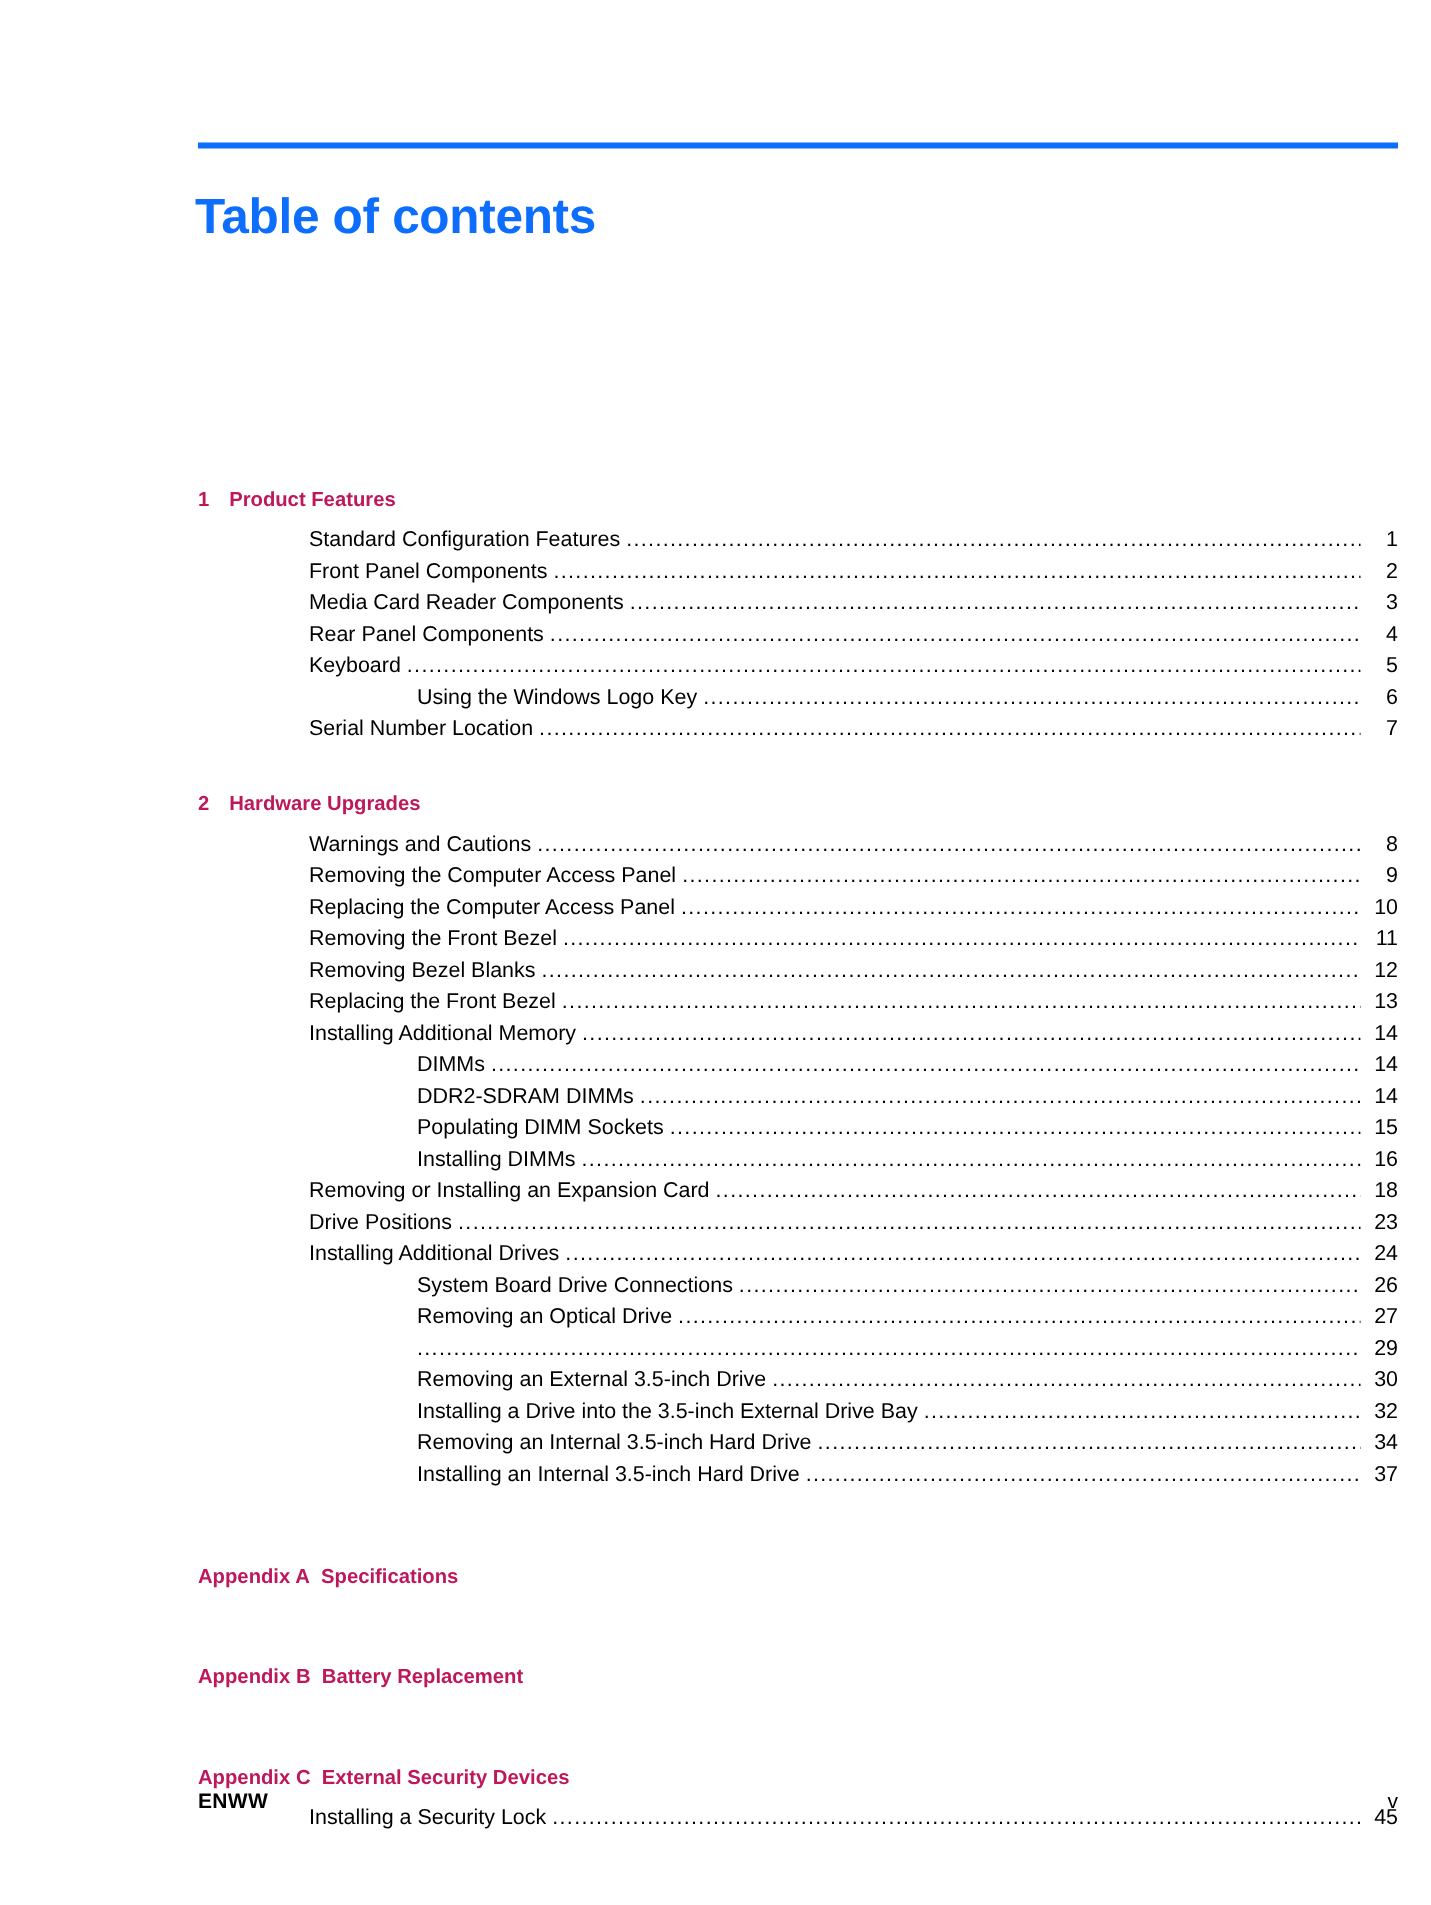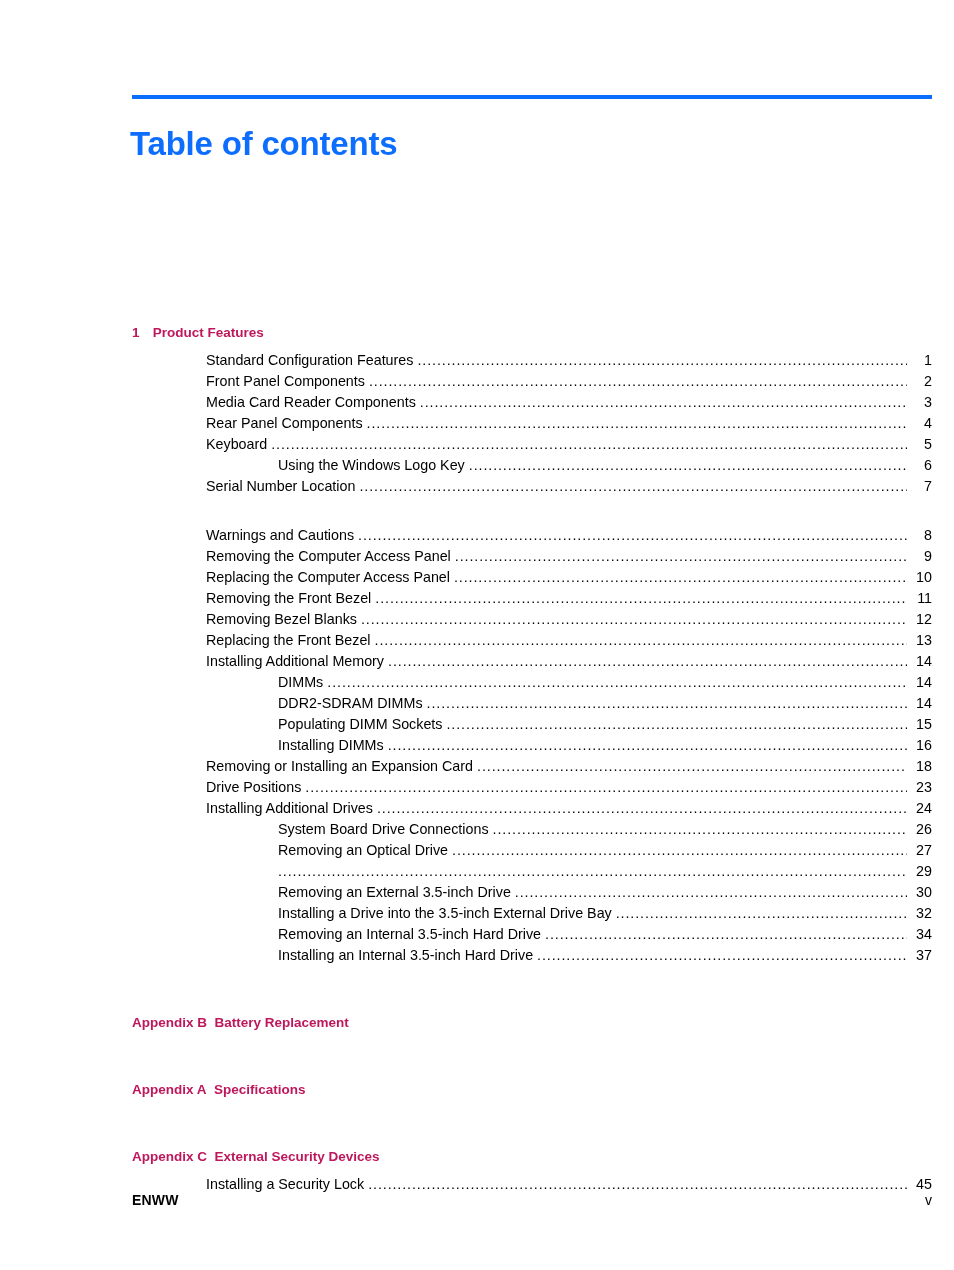--- a/index.html
+++ b/index.html
@@ -151,20 +151,21 @@
             <span class="pageno">6</span>
           </div>
           <div class="entry lvl1">
             <span class="label">Serial Number Location</span>
             <span class="leader">...........................................................................................................................................................................................................................</span>
             <span class="pageno">7</span>
           </div>
         </div>
       </div>
       <div class="chapter-block">
+        <div class="chapter"><span class="num">2</span><span> Hardware Upgrades</span></div>
         <div class="group">
           <div class="entry lvl1">
             <span class="label">Warnings and Cautions</span>
             <span class="leader">...........................................................................................................................................................................................................................</span>
             <span class="pageno">8</span>
           </div>
           <div class="entry lvl1">
             <span class="label">Removing the Computer Access Panel</span>
             <span class="leader">...........................................................................................................................................................................................................................</span>
             <span class="pageno">9</span>
@@ -257,26 +258,26 @@
             <span class="label">Removing an Internal 3.5-inch Hard Drive</span>
             <span class="leader">...........................................................................................................................................................................................................................</span>
             <span class="pageno">34</span>
           </div>
           <div class="entry lvl2">
             <span class="label">Installing an Internal 3.5-inch Hard Drive</span>
             <span class="leader">...........................................................................................................................................................................................................................</span>
             <span class="pageno">37</span>
           </div>
         </div>
+      </div>
+      <div class="appendix-block">
+        <div class="chapter"><span class="num" style="min-width: 0px;">Appendix A</span><span>&nbsp; Specifications</span></div>
       </div>
       <div class="appendix-block">
         <div class="chapter"><span class="num" style="min-width: 0px;">Appendix B</span><span>&nbsp; Battery Replacement</span></div>
-      </div>
-      <div class="appendix-block">
-        <div class="chapter"><span class="num" style="min-width: 0px;">Appendix A</span><span>&nbsp; Specifications</span></div>
       </div>
       <div class="appendix-block">
         <div class="chapter"><span class="num" style="min-width: 0px;">Appendix C</span><span>&nbsp; External Security Devices</span></div>
         <div class="group">
           <div class="entry lvl1">
             <span class="label">Installing a Security Lock</span>
             <span class="leader">...........................................................................................................................................................................................................................</span>
             <span class="pageno">45</span>
           </div>
         </div>

